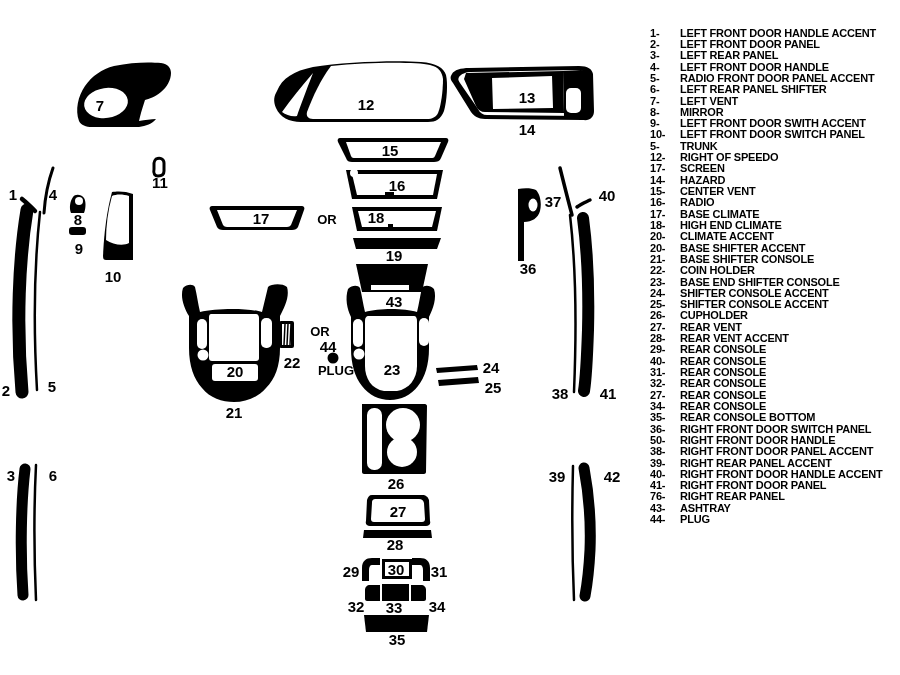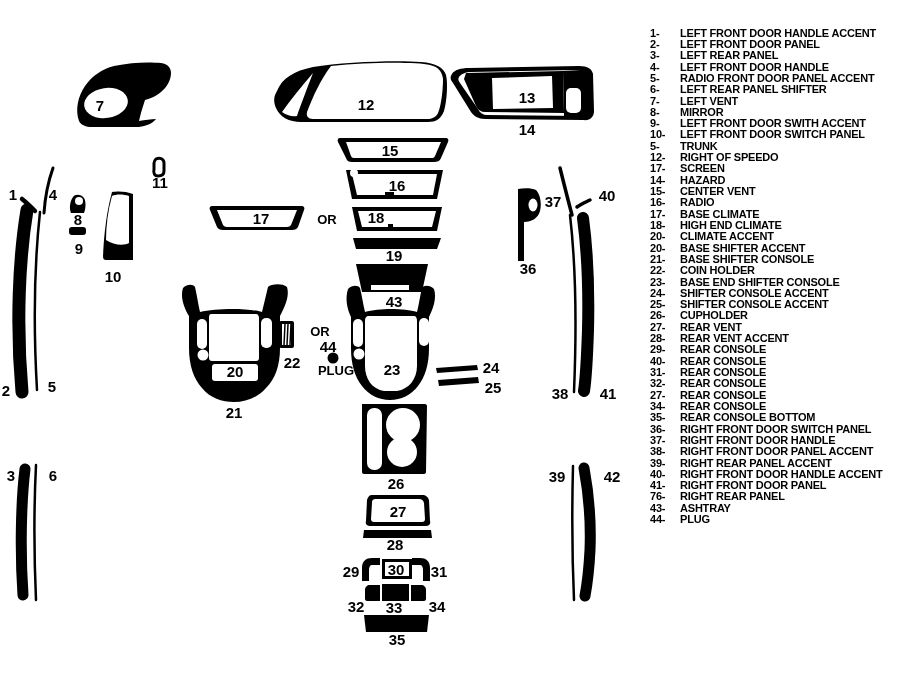--- a/index.html
+++ b/index.html
@@ -392,21 +392,21 @@
     <span class="num">35-</span>
     <span class="nm">REAR CONSOLE BOTTOM</span>
   </div>
 
   <div class="legend-row">
     <span class="num">36-</span>
     <span class="nm">RIGHT FRONT DOOR SWITCH PANEL</span>
   </div>
 
   <div class="legend-row">
-    <span class="num">37-</span>
+    <span class="num">50-</span>
     <span class="nm">RIGHT FRONT DOOR HANDLE</span>
   </div>
 
   <div class="legend-row">
     <span class="num">38-</span>
     <span class="nm">RIGHT FRONT DOOR PANEL ACCENT</span>
   </div>
 
   <div class="legend-row">
     <span class="num">39-</span>

